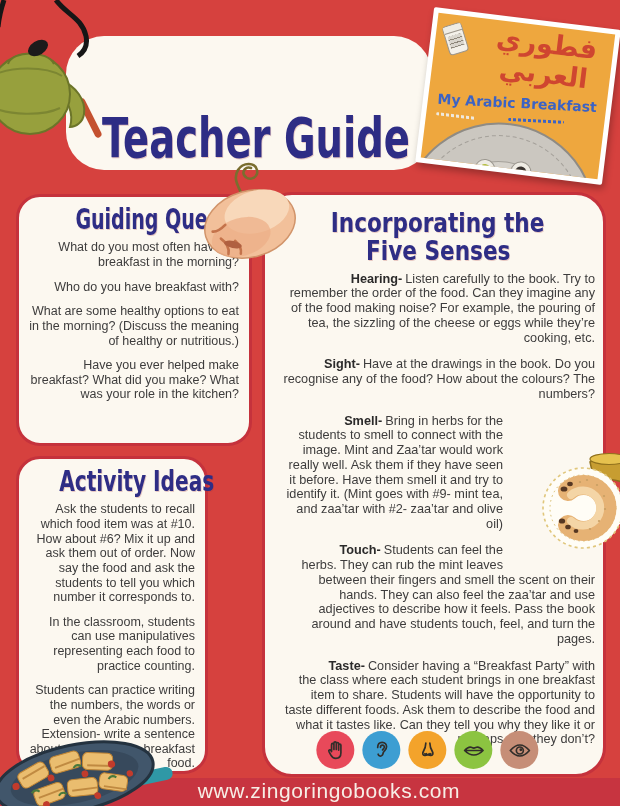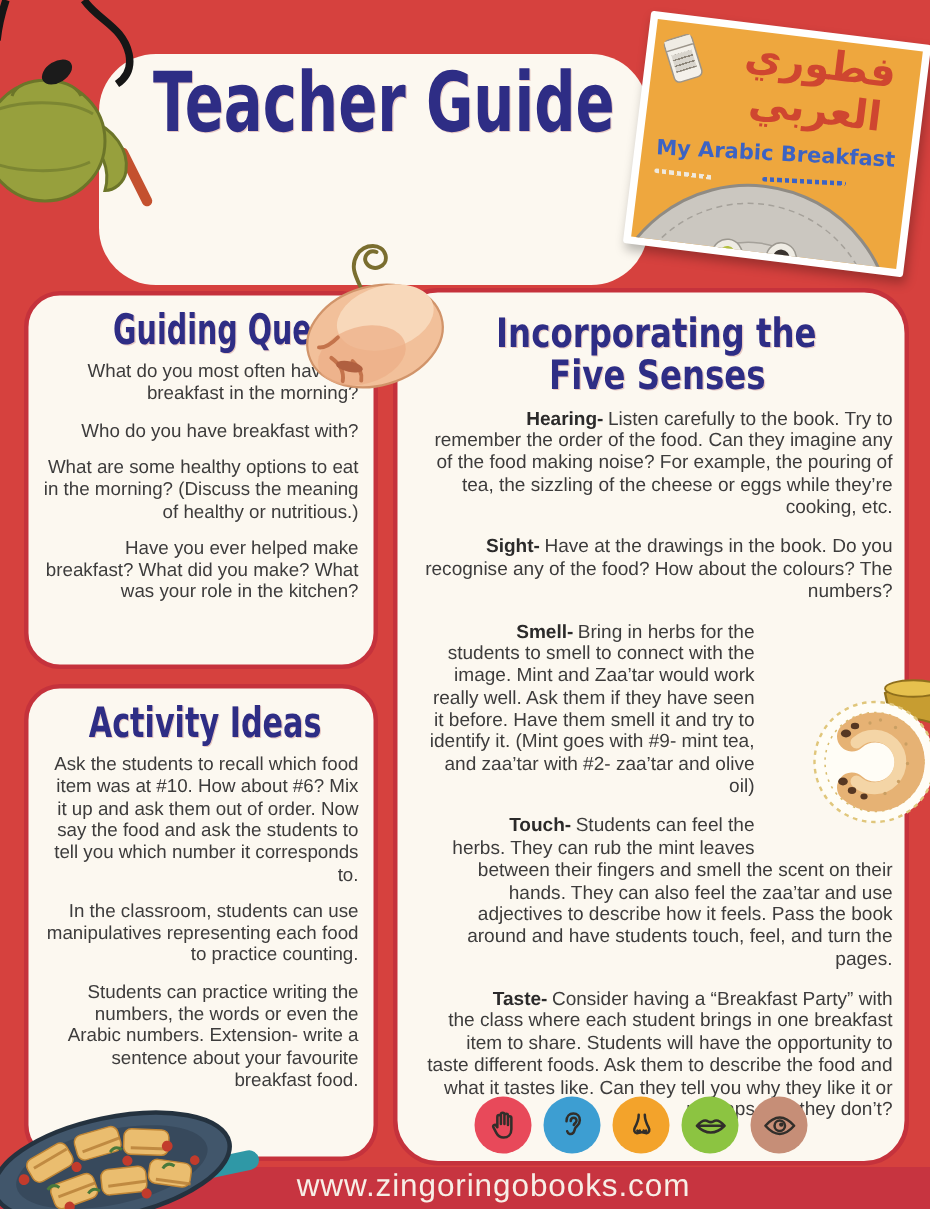--- a/index.html
+++ b/index.html
@@ -9,38 +9,38 @@
     font-family:"Liberation Sans",sans-serif;
   }
   
   .footer-strip{position:absolute;left:0;top:778px;right:0;bottom:0;background:#c73440;}
   .footer-url{
     position:absolute;left:0;top:779px;width:100%;text-align:center;
     color:#f7eee6;font-size:21px;letter-spacing:.6px;z-index:2;padding-left:19px;
   }
   
   .header-panel{
-    position:absolute;left:66px;top:36px;width:366px;height:154px;
+    position:absolute;left:66px;top:36px;width:366px;height:134px;
     background:#fcf8f0;border-radius:38px;z-index:1;
-    display:flex;align-items:flex-start;justify-content:center;
+    display:flex;align-items:flex-end;justify-content:center;
   }
   .page-title{
     display:inline-block;font-family:"DejaVu Sans",sans-serif;font-weight:bold;
     font-size:55px;color:#2e2d85;white-space:nowrap;
     transform:scaleX(.7);transform-origin:center;
     text-shadow:1px 1px 0 rgba(170,60,60,.25);
     margin-left:14px;
   }
   
   .panel{
     position:absolute;background:#fcf8f0;border:3px solid #c5323c;
     border-radius:24px;box-sizing:border-box;z-index:1;
   }
   .panel-gq{left:16px;top:194px;width:236px;height:252px;padding:4px 10px;}
-  .panel-ai{left:16px;top:456px;width:236px;height:318px;padding:4px 10px;}
+  .panel-ai{left:16px;top:456px;width:192px;height:318px;padding:4px 10px;}
   .panel-senses{left:262px;top:192px;width:344px;height:585px;padding:6px 8px 6px 16px;border-radius:30px;}
   .panel h2{margin:4px 0 6px;text-align:center;line-height:1.05;}
   .panel h2 .squish{
     display:inline-block;font-family:"DejaVu Sans",sans-serif;font-weight:bold;
     color:#2e2d85;white-space:nowrap;transform-origin:center;
     text-shadow:1px 1px 0 rgba(170,60,60,.25);
   }
   .panel-gq h2 .squish{font-size:28px;transform:scaleX(.68);}
   .panel-ai h2 .squish{font-size:28px;transform:scaleX(.72);}
   .panel-senses h2 .squish{font-size:27px;transform:scaleX(.8);}

